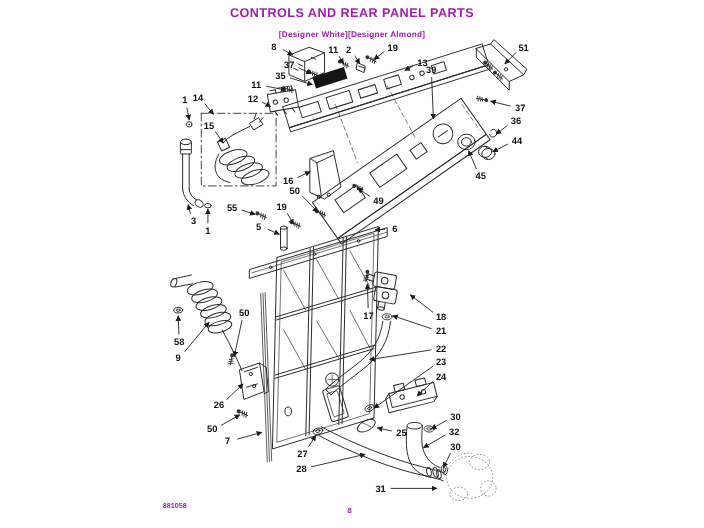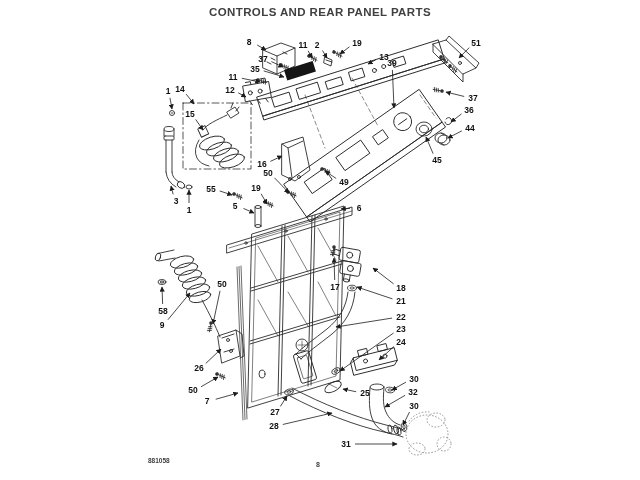--- a/index.html
+++ b/index.html
@@ -1,32 +1,33 @@
 <!DOCTYPE html>
 <html><head>
 <meta charset="utf-8">
 <style>
   html,body{margin:0;padding:0;background:#fff;}
   .page{position:relative;width:640px;height:480px;background:#fff;overflow:hidden;
-        font-family:"Liberation Sans",sans-serif;color:#404040;border-radius:10px;}
+        font-family:"Liberation Sans",sans-serif;color:#a21caf;border-radius:10px;}
   .title{position:absolute;top:6px;left:0;width:640px;text-align:center;
          font-size:11.5px;font-weight:bold;letter-spacing:.4px;}
   .subtitle{position:absolute;left:0;width:640px;text-align:center;
             font-size:7.5px;font-weight:bold;letter-spacing:.2px;}
   .sub1{top:19px;} .sub2{top:27px;}
   .docnum{position:absolute;left:148px;top:457px;font-size:6.5px;font-weight:bold;}
   .pagenum{position:absolute;left:316px;top:461px;font-size:7px;font-weight:bold;}
   svg{position:absolute;top:0;left:0;}
   #callout-layer text{font:8.5px "Liberation Sans",sans-serif;fill:#111;font-weight:bold;}
 </style>
 </head>
 <body>
 
 <div class="page">
   <div class="title">CONTROLS AND REAR PANEL PARTS</div>
+  <div class="subtitle sub2">[Designer White][Designer Almond]</div>
 
   <svg id="diagram" width="640" height="480" viewBox="0 0 640 480">
     <defs>
       <marker id="arr" viewBox="0 0 10 10" refX="9" refY="5" markerWidth="6.5" markerHeight="6.5" orient="auto-start-reverse">
         <path d="M0,0 L10,5 L0,10 z" fill="#1c1c1c"></path>
       </marker>
       <g id="screw" stroke="#2b2b2b" fill="none" stroke-width="0.8">
         <circle cx="0" cy="0" r="1.8" fill="#333" stroke="none"></circle>
         <path d="M1.5,0 L9,0 M3,-1.6 L4.2,1.8 M5,-1.8 L6.2,2 M7,-2 L8.2,2.2"></path>
       </g>

